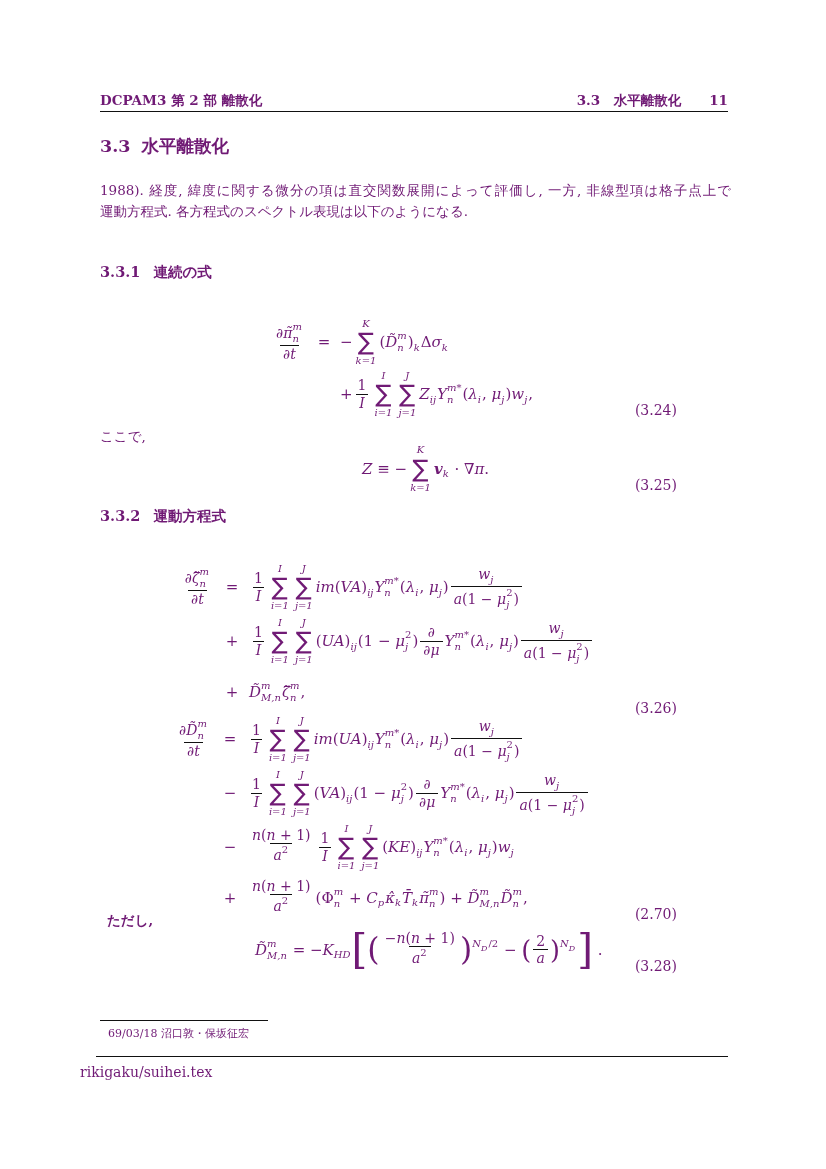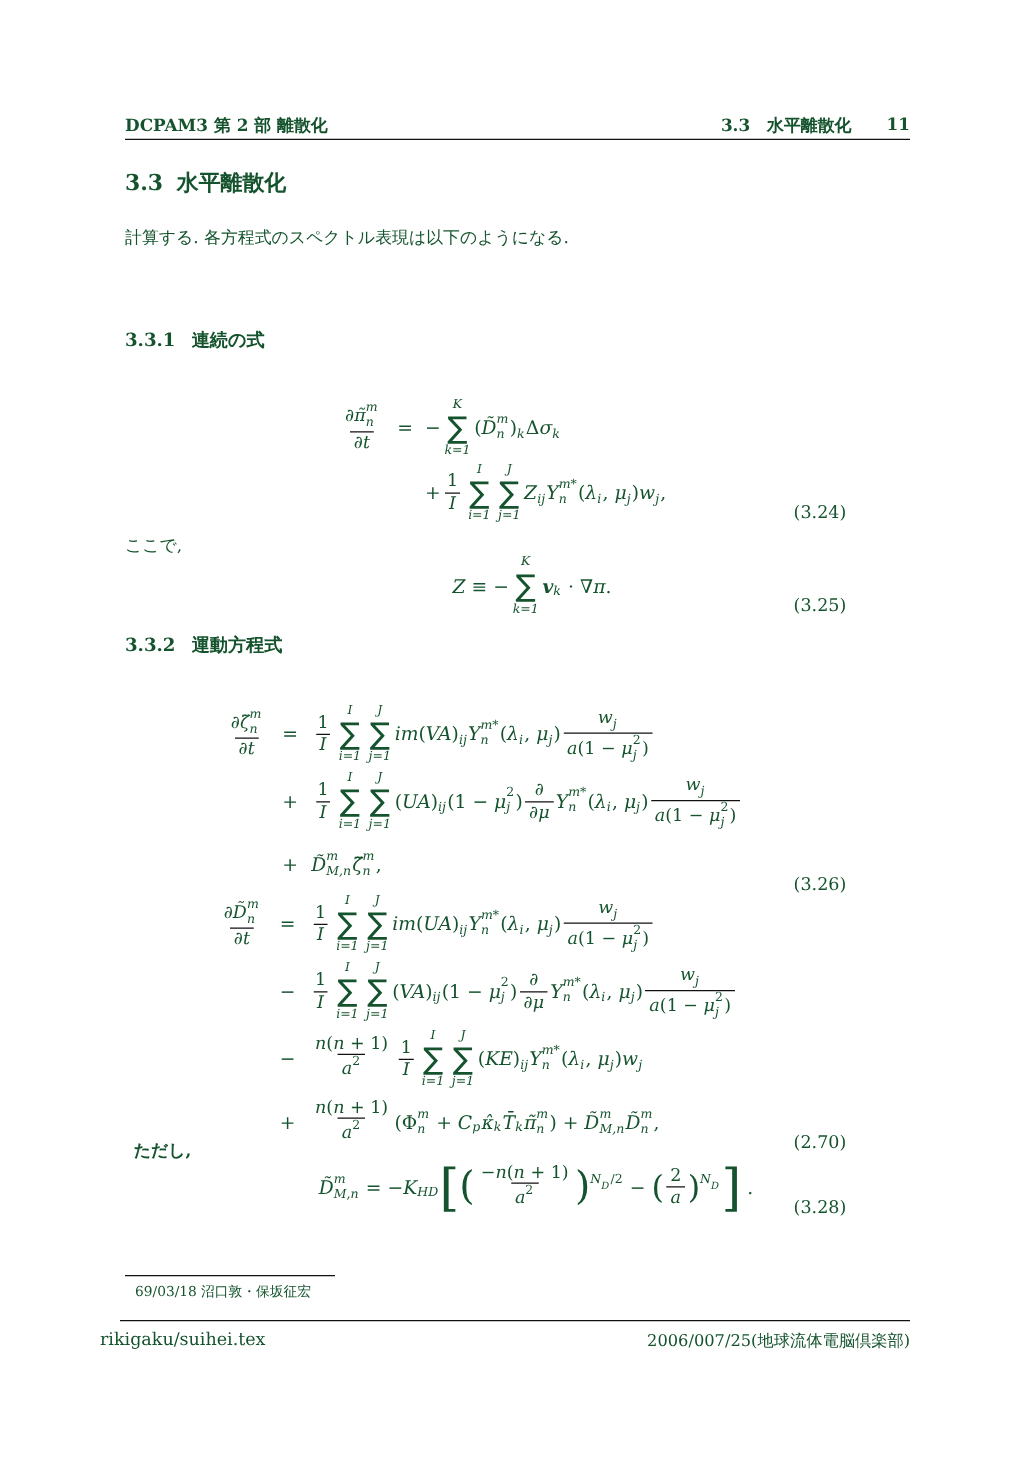--- a/index.html
+++ b/index.html
@@ -1,17 +1,17 @@
 <!DOCTYPE html>
 <html><head>
 <meta charset="utf-8">
 <style>
   html,body{margin:0;padding:0;background:#e8e8e8;}
   #page{position:relative;width:826px;height:1169px;background:#ffffff;margin:0 auto;
-        font-family:"DejaVu Serif","DejaVu Sans",serif;color:#14532d;overflow:hidden;}
+        font-family:"DejaVu Serif","DejaVu Sans",serif;color:#701a75;overflow:hidden;}
   .abs{position:absolute;}
   
   #header-left{left:100px;top:92px;font-size:13.5px;font-weight:bold;}
   #header-right{left:480px;top:92px;width:248px;display:flex;justify-content:flex-end;
                 font-size:13.5px;font-weight:bold;}
   #header-right .sec{margin-right:28px;}
   #header-rule{left:100px;top:111px;width:628px;height:1px;background:#111;}
   
   #section-heading{left:100px;top:134px;font-size:17.5px;font-weight:bold;}
   #section-heading .no{margin-right:11px;}
@@ -80,21 +80,22 @@
     <span>11</span>
   </div>
 
   <div class="abs" id="header-rule"></div>
 
   <div class="abs" id="section-heading">
     <span class="no">3.3</span><span>水平離散化</span>
   </div>
 
   <div class="abs" id="intro">
-    <div>計算する. 各方程式のスペクトル表現は以下のようになる.</div>
+    <div class="jline">1988). 経度, 緯度に関する微分の項は直交関数展開によって評価し, 一方, 非線型項は格子点上で</div>
+    <div>運動方程式. 各方程式のスペクトル表現は以下のようになる.</div>
   </div>
 
   <div class="abs subsec" id="subsec1">
     <span class="no">3.3.1</span><span>連続の式</span>
   </div>
 
   <div class="eq" id="eq324">
       <span class="eqrow">
         <span class="eqlhs">
           <span class="mfrac">
@@ -960,15 +961,14 @@
         </span>
         <span class="eqnum">(3.28)</span>
       </span>
     </div>
 
   <div class="abs" id="footnote-rule"></div>
   <div class="abs" id="footnote">69/03/18 沼口敦・保坂征宏</div>
 
   <div class="abs" id="footer-rule"></div>
   <div class="abs" id="footer-left">rikigaku/suihei.tex</div>
-  <div class="abs" id="footer-right">2006/007/25(地球流体電脳倶楽部)</div>
 
 </div>
 
 </body></html>

